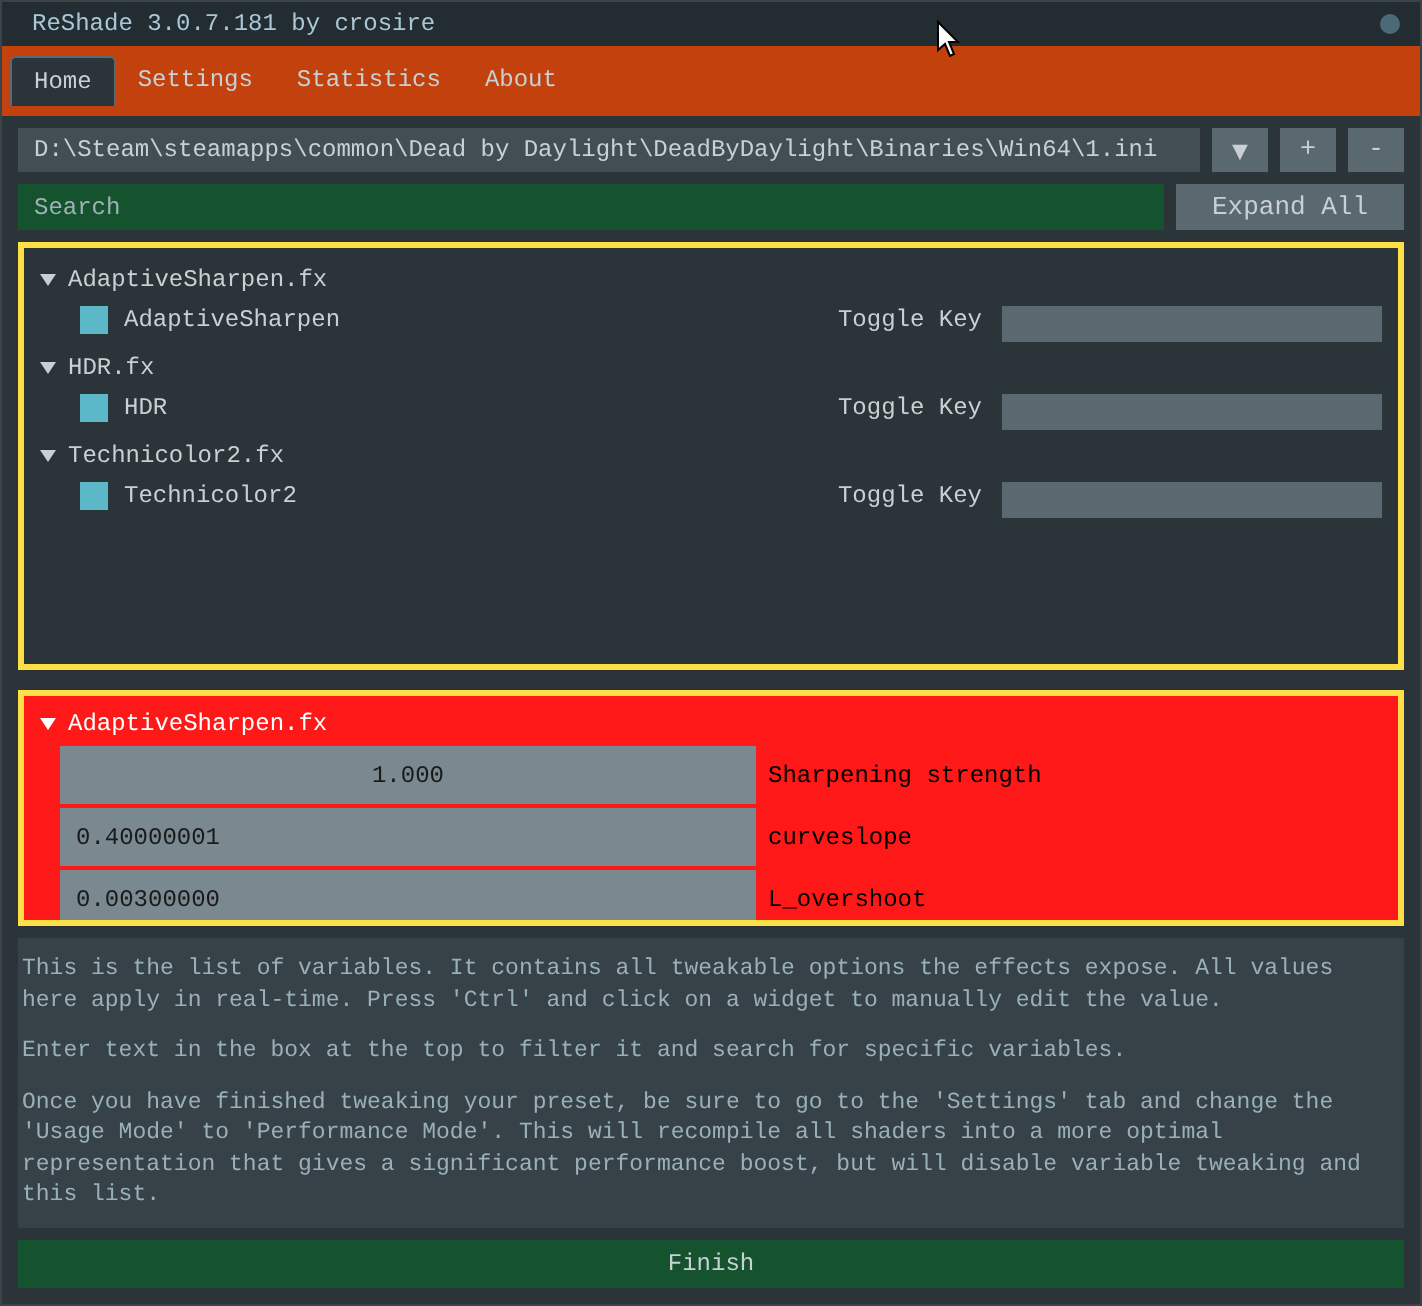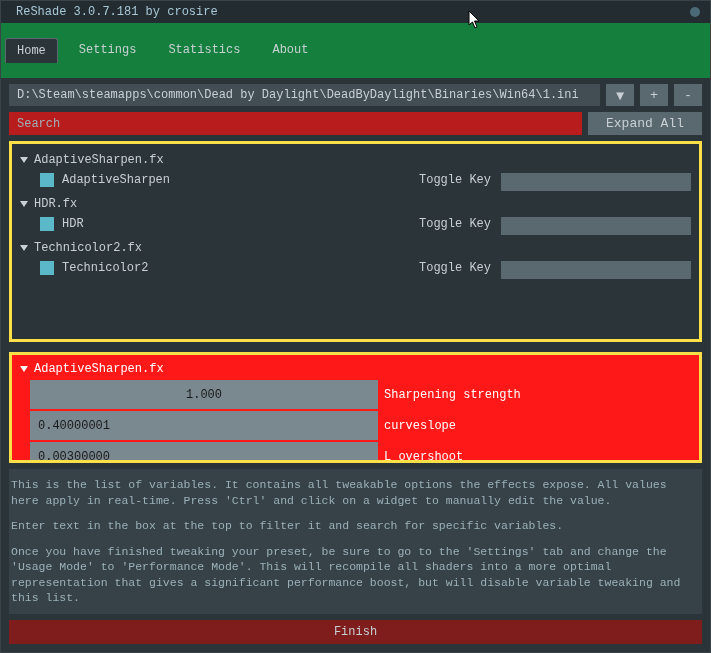--- a/index.html
+++ b/index.html
@@ -40,23 +40,23 @@
   position: absolute;
   left: 468px;
   top: 10px;
   width: 14px;
   height: 20px;
   pointer-events: none;
   z-index: 100;
 }
 .tabs {
   display: flex;
-  background: #15803d;
-  padding: 15px 4px;
-  gap: 10px;
+  background: #c2410c;
+  padding: 5px 4px;
+  gap: 0;
 }
 .tab {
   padding: 5px 11px;
   color: #c8d0d4;
   cursor: pointer;
 }
 .tab.active {
   background: #2b3438;
   border: 1px solid #5a6870;
   border-bottom: none;
@@ -97,21 +97,21 @@
   cursor: pointer;
   font-family: inherit;
 }
 .searchbar {
   display: flex;
   gap: 6px;
   padding: 0 8px 6px 8px;
 }
 .search-input {
   flex: 1;
-  background: #b91c1c;
+  background: #14532d;
   border: none;
   color: #c8d0d4;
   padding: 4px 8px;
   font-family: inherit;
   font-size: 12px;
 }
 .search-input::placeholder { color: #a0b0b8; }
 .expand-btn {
   background: #5a6870;
   border: none;
@@ -192,35 +192,35 @@
   width: 348px;
   height: 29px;
   color: #1a1a1a;
   display: flex;
   align-items: center;
   padding: 0 8px;
   margin-left: 14px;
 }
 .var-val.center { justify-content: center; }
 .var-label {
-  color: #ffffff;
+  color: #000000;
 }
 .help {
   margin: 6px 8px 0 8px;
   background: #374248;
   padding: 8px 2px;
   color: #9ab0b8;
   line-height: 1.35;
   font-size: 11.5px;
 }
 .help p { margin-bottom: 10px; }
 .help p:last-child { margin-bottom: 0; }
 .finish-btn {
   margin: 6px 8px 8px 8px;
-  background: #7f1d1d;
+  background: #14532d;
   border: none;
   padding: 5px;
   color: #c8d0d4;
   cursor: pointer;
   font-family: inherit;
   font-size: 12px;
   text-align: center;
 }
 </style>
 </head>

